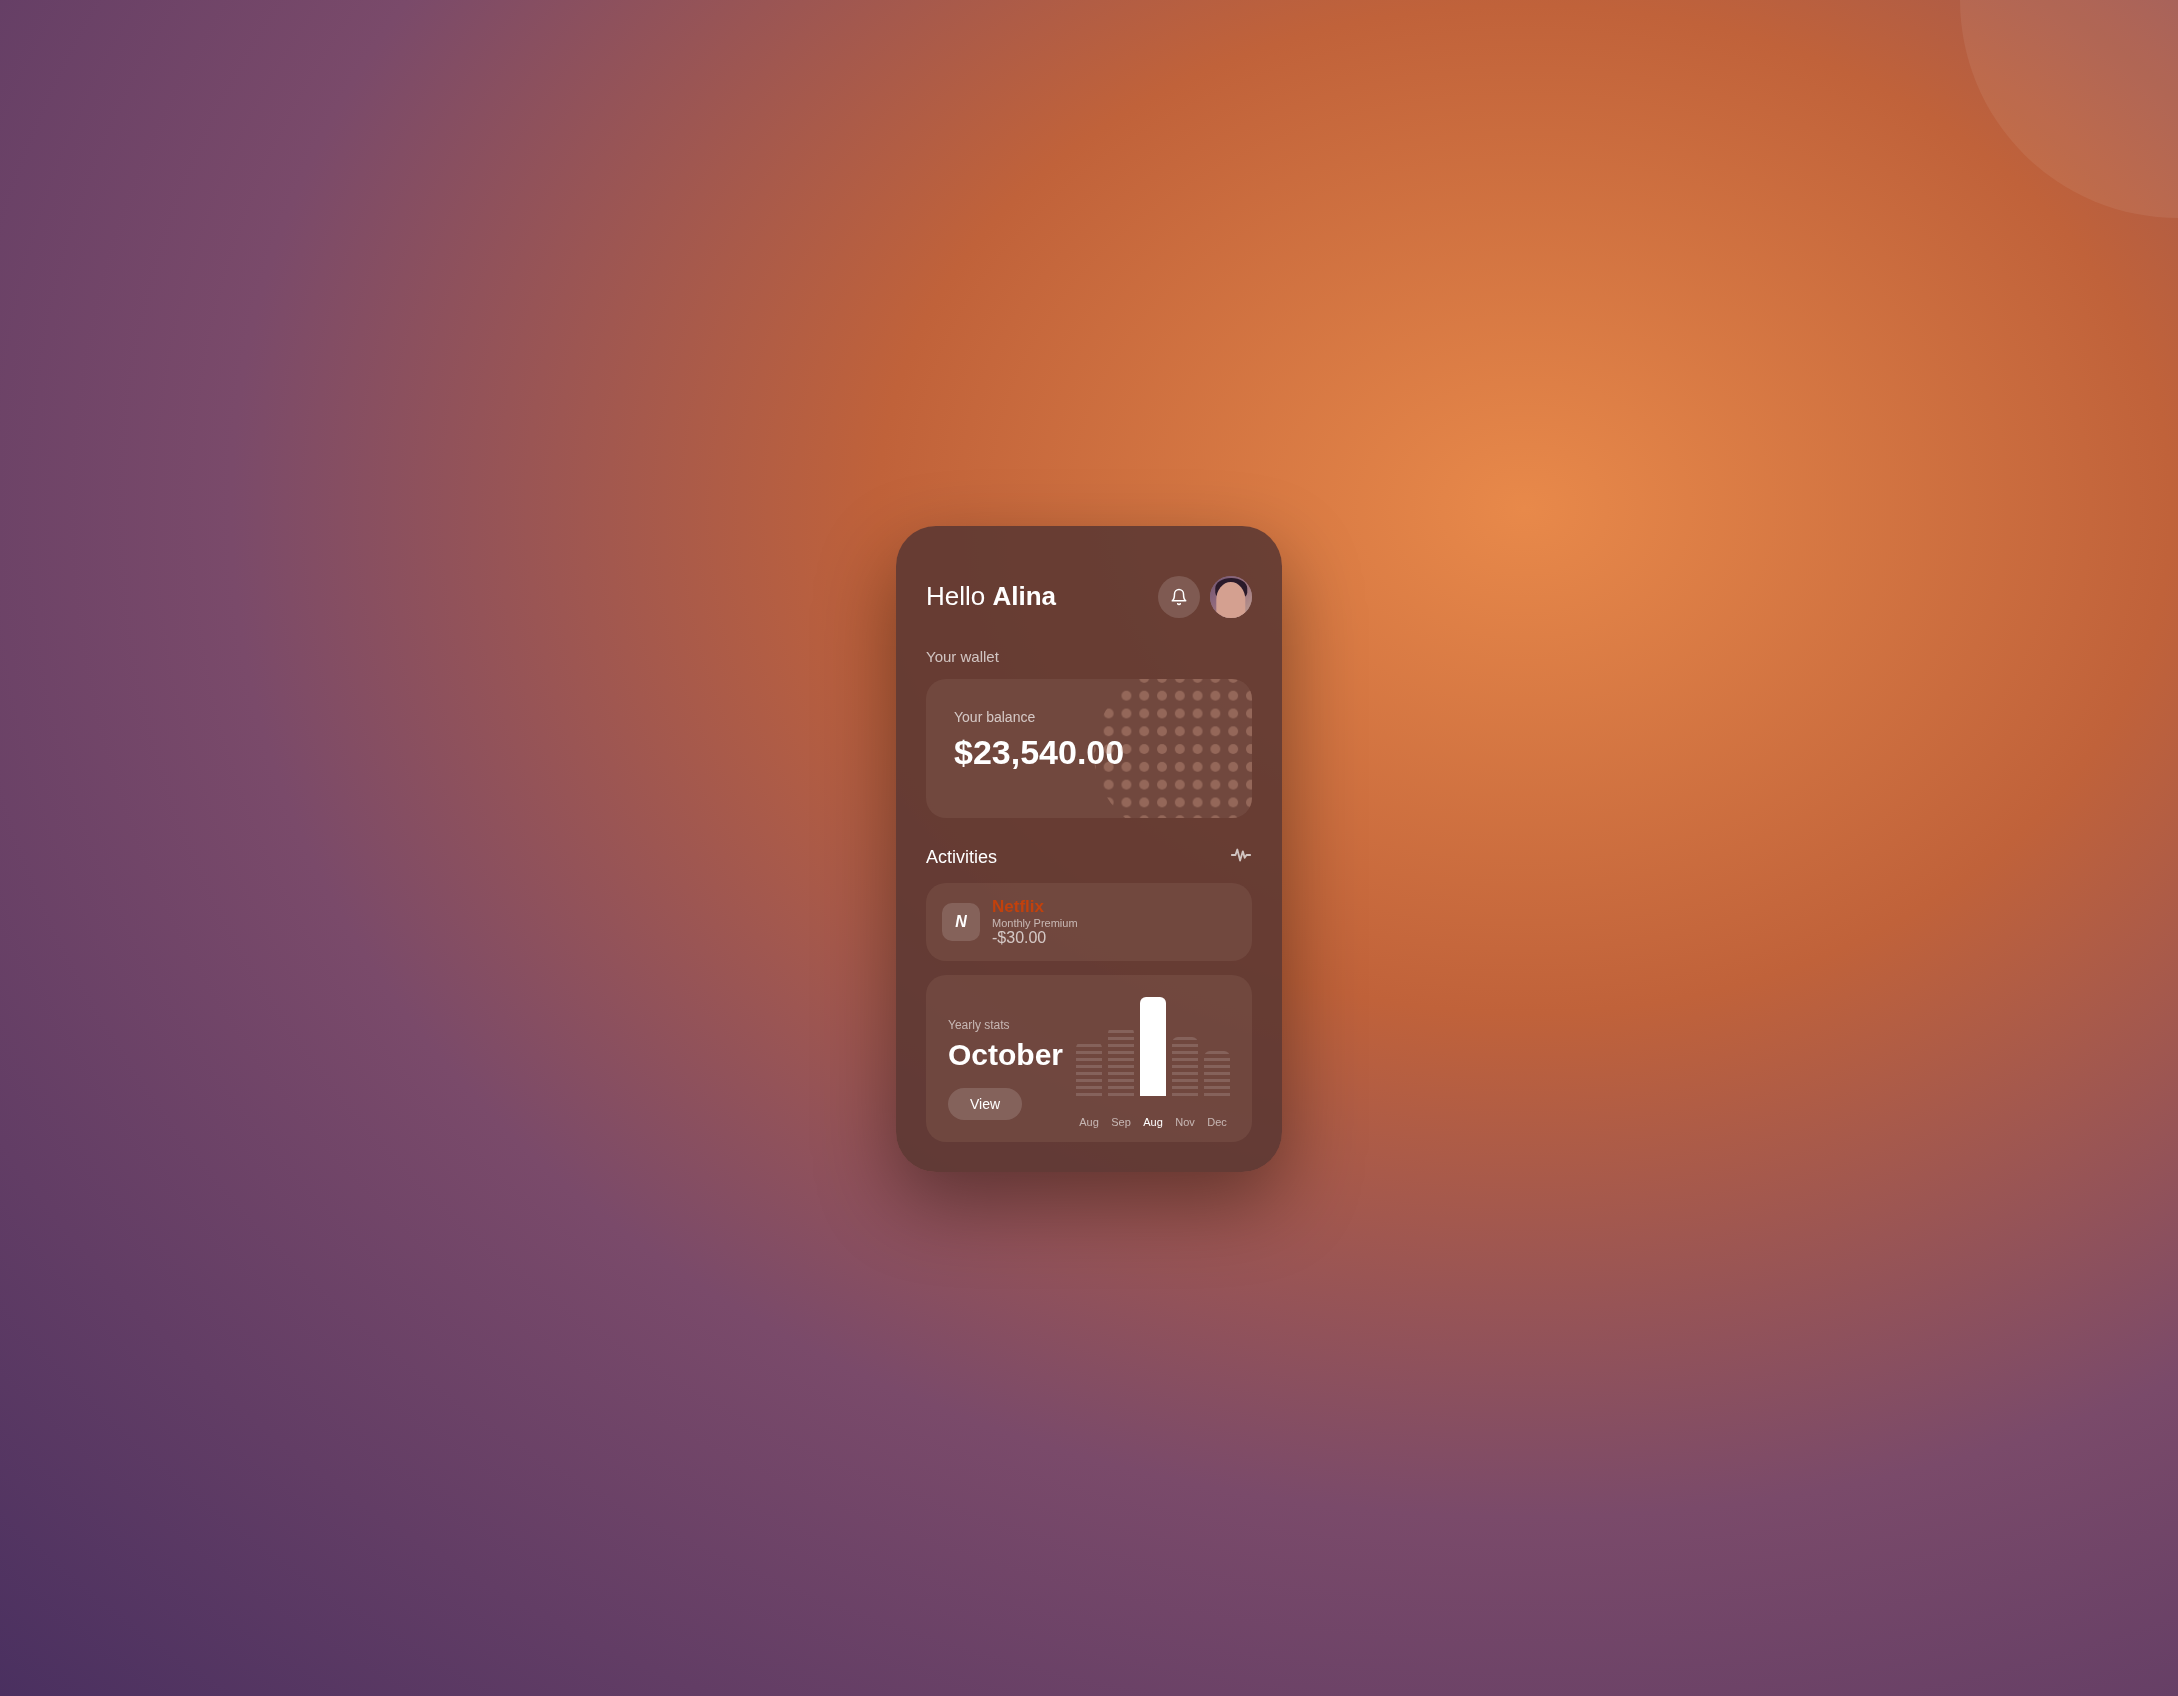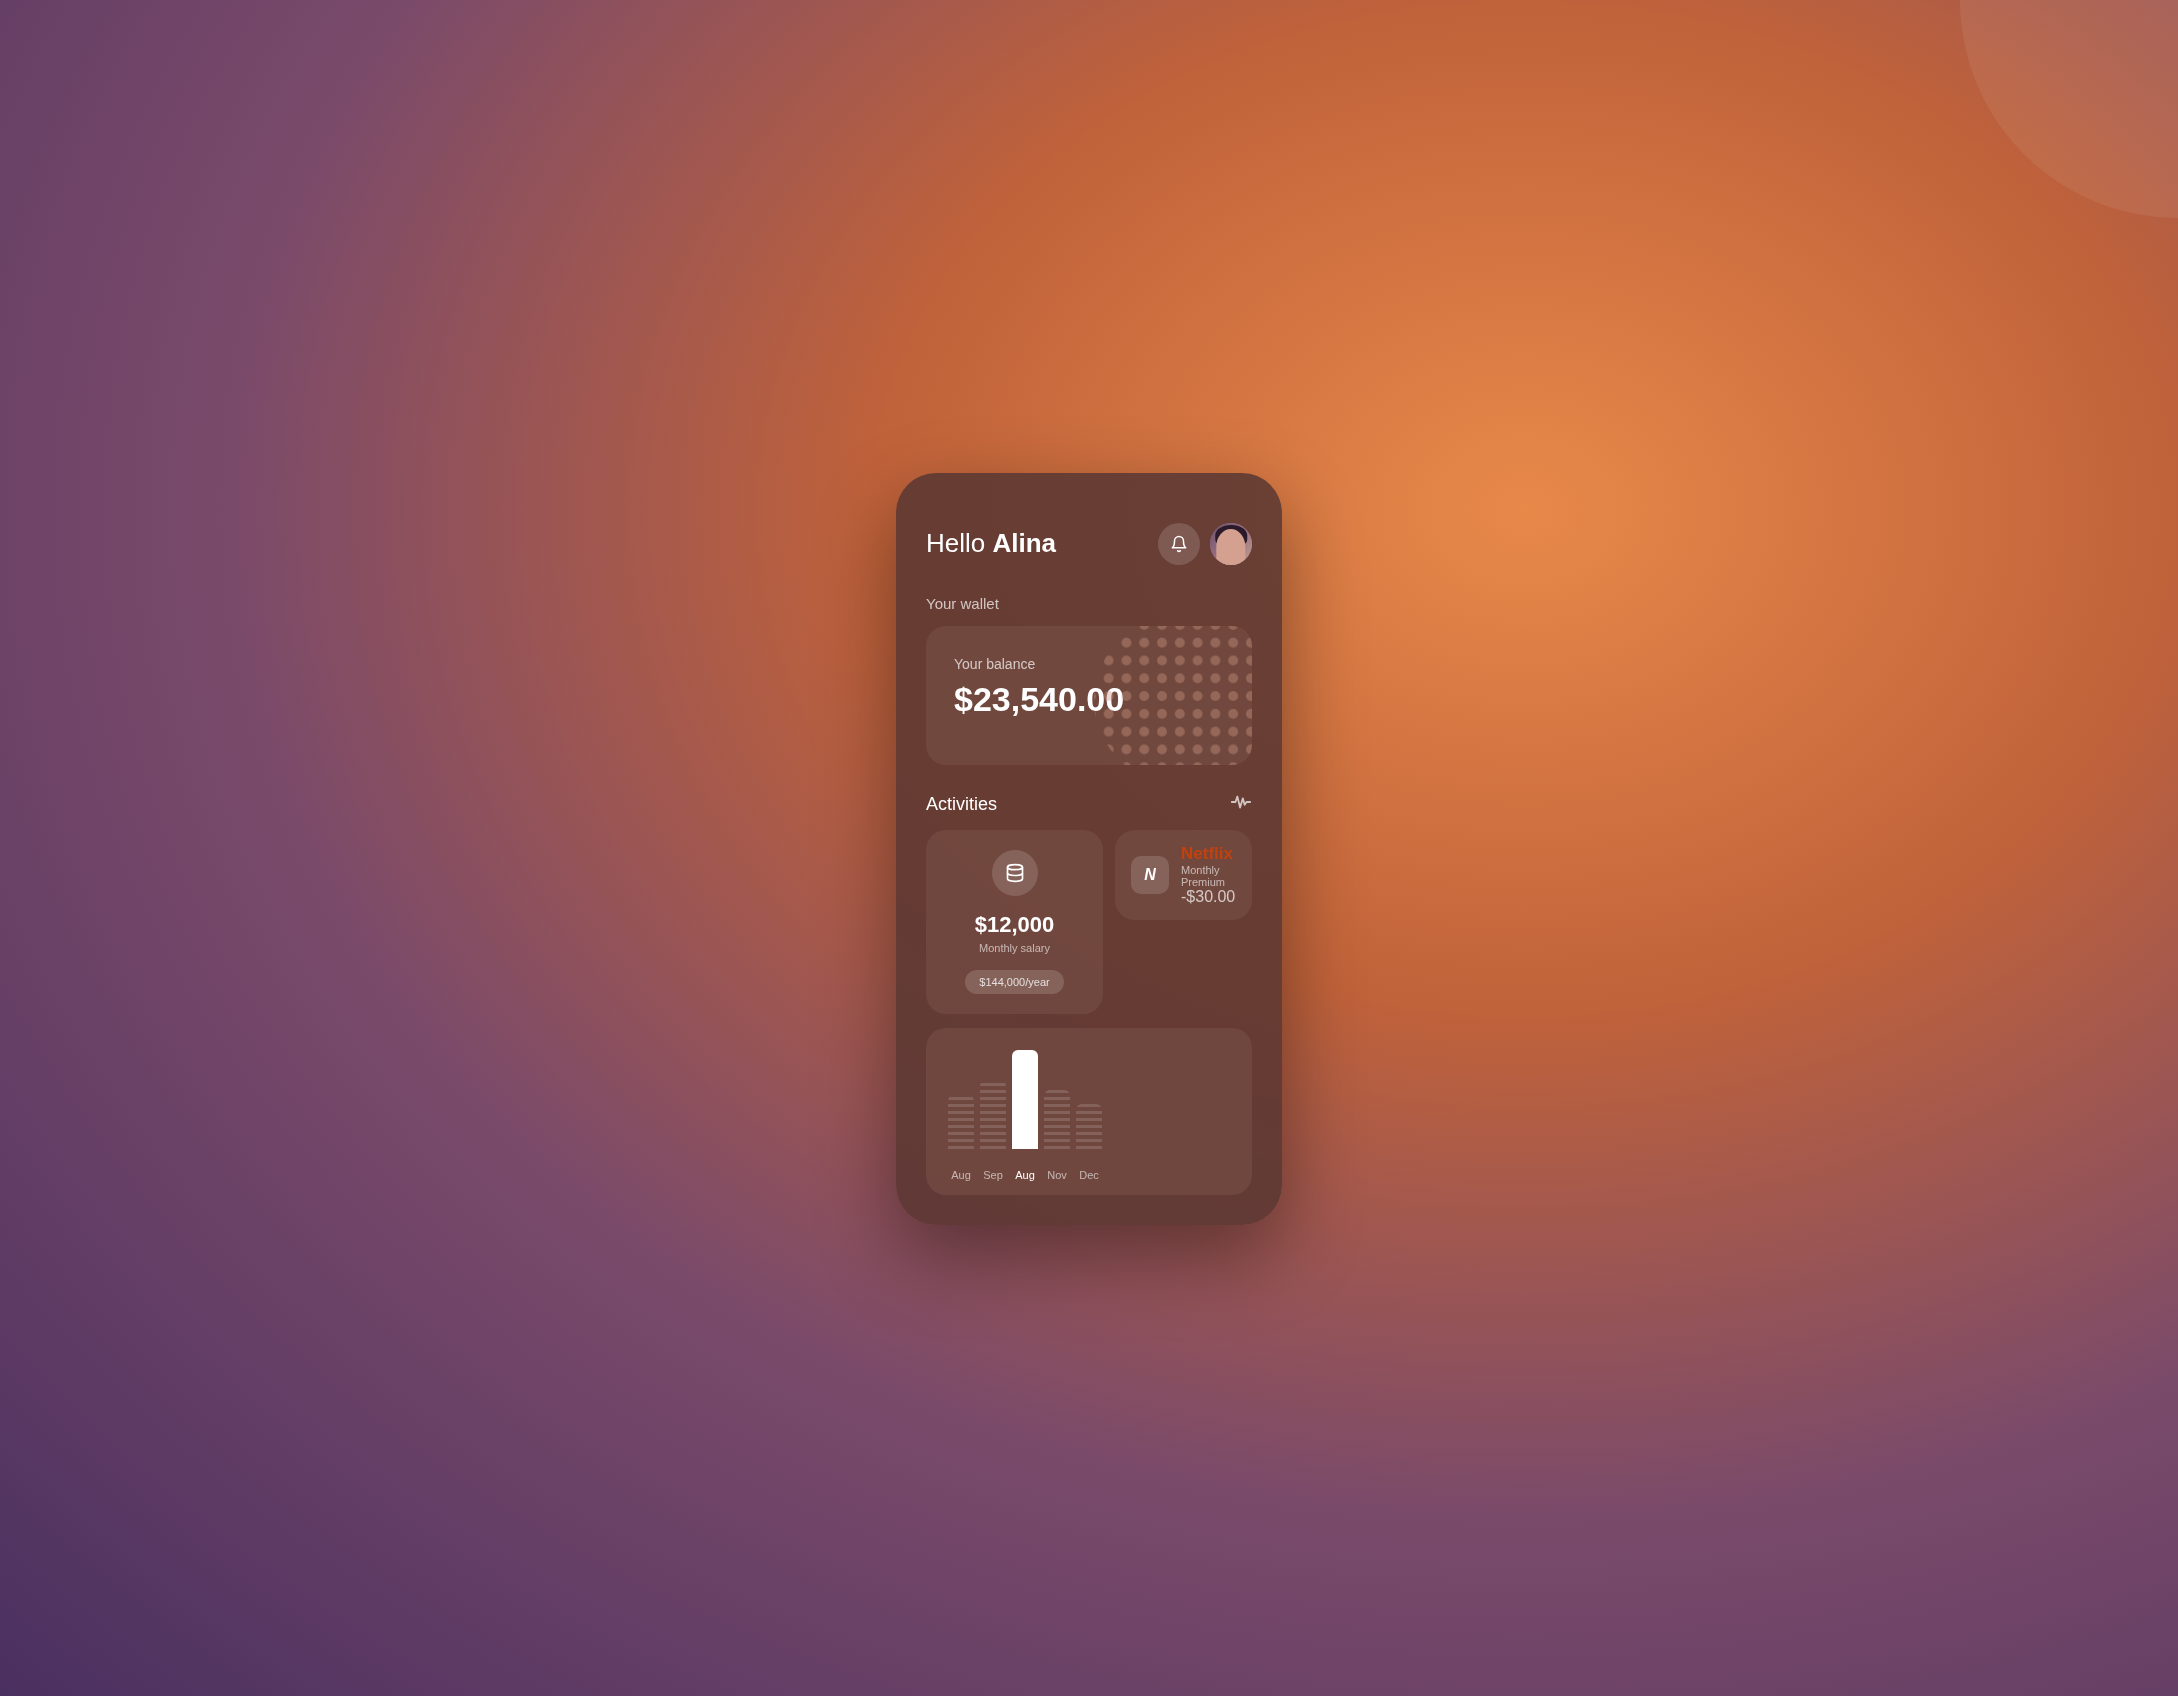--- a/index.html
+++ b/index.html
@@ -449,50 +449,45 @@
     <div class="activities-title">Activities</div>
     <button class="activity-icon-btn">
       <svg width="22" height="18" viewBox="0 0 24 18" fill="none" stroke="rgba(255,255,255,0.7)" stroke-width="2" stroke-linecap="round" stroke-linejoin="round">
         <polyline points="2,9 6,9 8,3 11,15 14,5 16,12 18,9 22,9"></polyline>
       </svg>
     </button>
   </div>
 
   <div class="activities-grid">
 
-    <div class="salary-card">
-      <div class="salary-icon">
-        <svg width="20" height="20" viewBox="0 0 24 24" fill="none" stroke="white" stroke-width="2">
-          <ellipse cx="12" cy="5" rx="9" ry="3"></ellipse>
-          <path d="M21 12c0 1.66-4 3-9 3s-9-1.34-9-3"></path>
-          <path d="M3 5v14c0 1.66 4 3 9 3s9-1.34 9-3V5"></path>
-        </svg>
-      </div>
-      <div class="salary-amount">$12,000</div>
-      <div class="salary-label">Monthly salary</div>
-      <div class="yearly-badge">$144,000/year</div>
-    </div>
 
     <div class="right-cards">
 
 
       <div class="netflix-card">
         <div class="netflix-logo">
           <span>N</span>
         </div>
         <div class="netflix-info">
           <div class="netflix-name">Netflix</div>
           <div class="netflix-sub">Monthly Premium</div>
           <div class="netflix-amount">-$30.00</div>
         </div>
       </div>
     </div>
   </div>
 
   <div class="stats-card">
+    <div class="stats-info">
+      <div class="stats-label">Yearly stats</div>
+      <div class="stats-month">October</div>
+      <button class="view-btn">
+        <span>View</span>
+      </button>
+    </div>
     <div class="chart-area">
       <div class="chart-col">
         <div class="chart-bar-wrap">
           <div class="chart-bar-striped" style="height: 54px;"></div>
         </div>
         <div class="chart-label">Aug</div>
       </div>
       <div class="chart-col">
         <div class="chart-bar-wrap">
           <div class="chart-bar-striped" style="height: 69px;"></div>

